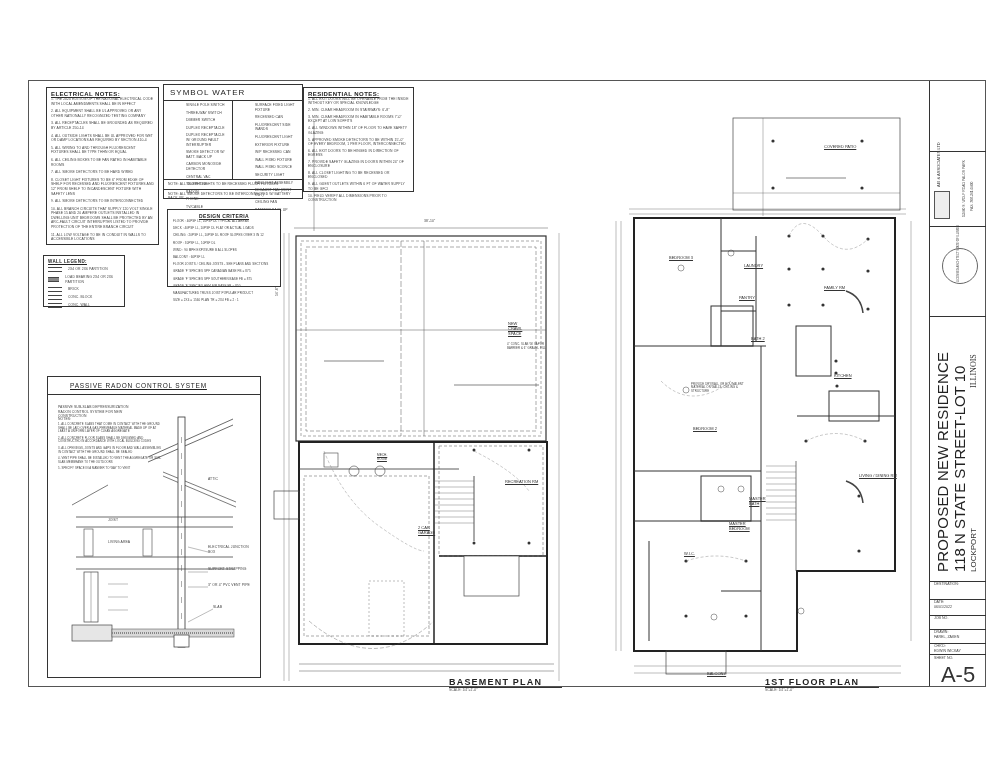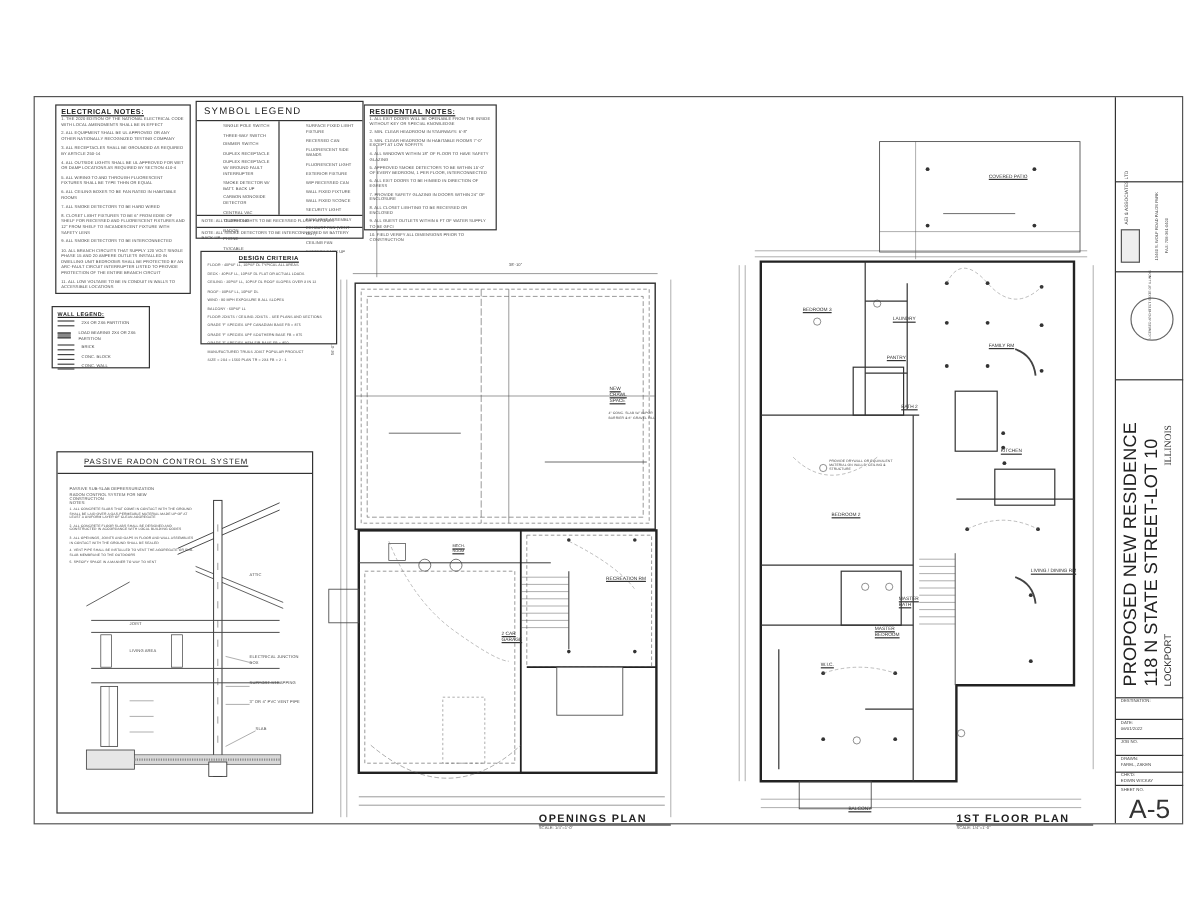--- a/index.html
+++ b/index.html
@@ -37,21 +37,21 @@
         <div class="note">6. ALL CEILING BOXES TO BE FAN RATED IN HABITABLE ROOMS</div>
         <div class="note">7. ALL SMOKE DETECTORS TO BE HARD WIRED</div>
         <div class="note">8. CLOSET LIGHT FIXTURES TO BE 6" FROM EDGE OF SHELF FOR RECESSED AND FLUORESCENT FIXTURES AND 12" FROM SHELF TO INCANDESCENT FIXTURE WITH SAFETY LENS</div>
         <div class="note">9. ALL SMOKE DETECTORS TO BE INTERCONNECTED</div>
         <div class="note">10. ALL BRANCH CIRCUITS THAT SUPPLY 120 VOLT SINGLE PHASE 15 AND 20 AMPERE OUTLETS INSTALLED IN DWELLING UNIT BEDROOMS SHALL BE PROTECTED BY AN ARC-FAULT CIRCUIT INTERRUPTER LISTED TO PROVIDE PROTECTION OF THE ENTIRE BRANCH CIRCUIT</div>
         <div class="note">11. ALL LOW VOLTAGE TO BE IN CONDUIT IN WALLS TO ACCESSIBLE LOCATIONS</div>
       </div>
   </div>
 
   <div class="box" style="left:134px;top:3px;width:138px;height:113px;">
-    <div class="hdr2" style="padding:3px 6px;border-bottom:1px solid #333;">SYMBOL LEGEND</div>
+    <div class="hdr2" style="padding:3px 6px;border-bottom:1px solid #333;">SYMBOL WATER</div>
     <div style="display:flex;height:78px;border-bottom:1px solid #333;">
       <div class="tiny" id="sym-left" style="width:69px;padding:2px 3px 0 22px;border-right:1px solid #333;box-sizing:border-box;">
           <div class="note">SINGLE POLE SWITCH</div>
           <div class="note">THREE-WAY SWITCH</div>
           <div class="note">DIMMER SWITCH</div>
           <div class="note">DUPLEX RECEPTACLE</div>
           <div class="note">DUPLEX RECEPTACLE W/ GROUND FAULT INTERRUPTER</div>
           <div class="note">SMOKE DETECTOR W/ BATT. BACK UP</div>
           <div class="note">CARBON MONOXIDE DETECTOR</div>
           <div class="note">CENTRAL VAC</div>
@@ -255,21 +255,21 @@
     <path d="M190 370 Q230 390 245 410" fill="none" stroke="#777" stroke-width="0.4" stroke-dasharray="3,2"></path>
   </svg>
   <div class="roomlbl" style="left:479px;top:240px;width:22px;">NEW CRAWL SPACE</div>
   <div class="tiny abs" style="left:478px;top:262px;width:45px;font-size:2.8px;line-height:3.5px;">4" CONC. SLAB w/ VAPOR BARRIER &amp; 6" GRAVEL FILL</div>
   <div class="roomlbl" style="left:476px;top:398px;">RECREATION RM</div>
   <div class="roomlbl" style="left:389px;top:444px;width:25px;">2 CAR GARAGE</div>
   <div class="roomlbl" style="left:348px;top:372px;width:20px;font-size:3.2px;">MECH. ROOM</div>
   <div class="tiny abs" style="left:395px;top:138px;">38'-10"</div>
   <div class="tiny abs vert" style="left:246px;top:215px;">56'-0"</div>
   <div class="abs" style="left:420px;top:596px;">
-    <div class="planlabel">OPENINGS PLAN</div>
+    <div class="planlabel">BASEMENT PLAN</div>
     <div class="scale">SCALE: 1/4"=1'-0"</div>
   </div>
 
   <svg width="320" height="600" style="left:572px;top:0;">
 
     <rect x="132" y="37" width="167" height="92" fill="none" stroke="#444" stroke-width="0.7"></rect>
     <line x1="162" y1="37" x2="162" y2="135" stroke="#555" stroke-width="0.4"></line>
     <line x1="132" y1="112" x2="299" y2="112" stroke="#555" stroke-width="0.4"></line>
     <circle cx="172" cy="60" r="1.6" fill="#333"></circle>
       <circle cx="261" cy="60" r="1.6" fill="#333"></circle>
@@ -369,21 +369,21 @@
   <div class="roomlbl" style="left:710px;top:214px;">PANTRY</div>
   <div class="roomlbl" style="left:722px;top:255px;">BATH 2</div>
   <div class="roomlbl" style="left:805px;top:292px;">KITCHEN</div>
   <div class="roomlbl" style="left:664px;top:345px;">BEDROOM 2</div>
   <div class="roomlbl" style="left:720px;top:415px;width:20px;">MASTER BATH</div>
   <div class="roomlbl" style="left:700px;top:440px;width:30px;">MASTER BEDROOM</div>
   <div class="roomlbl" style="left:655px;top:470px;">W.I.C.</div>
   <div class="roomlbl" style="left:830px;top:392px;">LIVING / DINING RM</div>
   <div class="roomlbl" style="left:678px;top:590px;">BALCONY</div>
   <div class="tiny abs" style="left:662px;top:302px;width:55px;font-size:2.8px;line-height:3.4px;">PROVIDE DRYWALL OR EQUIVALENT MATERIAL ON WALLS, CEILING &amp; STRUCTURE</div>
-  <div class="abs" style="left:768px;top:596px;">
+  <div class="abs" style="left:736px;top:596px;">
     <div class="planlabel">1ST FLOOR PLAN</div>
     <div class="scale">SCALE: 1/4"=1'-0"</div>
   </div>
 
   <div class="tb">
     <div class="tbcell" style="top:0;height:70px;"></div>
     <div class="tbcell" style="top:70px;height:75px;">
       <div class="abs" style="left:4px;top:40px;width:14px;height:26px;border:1.5px solid #555;background:#eee;"></div>
       <div class="vert" style="left:6px;top:36px;font-size:4px;color:#444;">AEI &amp; ASSOCIATES LTD</div>
       <div class="vert tbsmall" style="left:32px;top:66px;padding:0;font-size:3.4px;">13460 S. Wolf Road  Palos Park</div>

